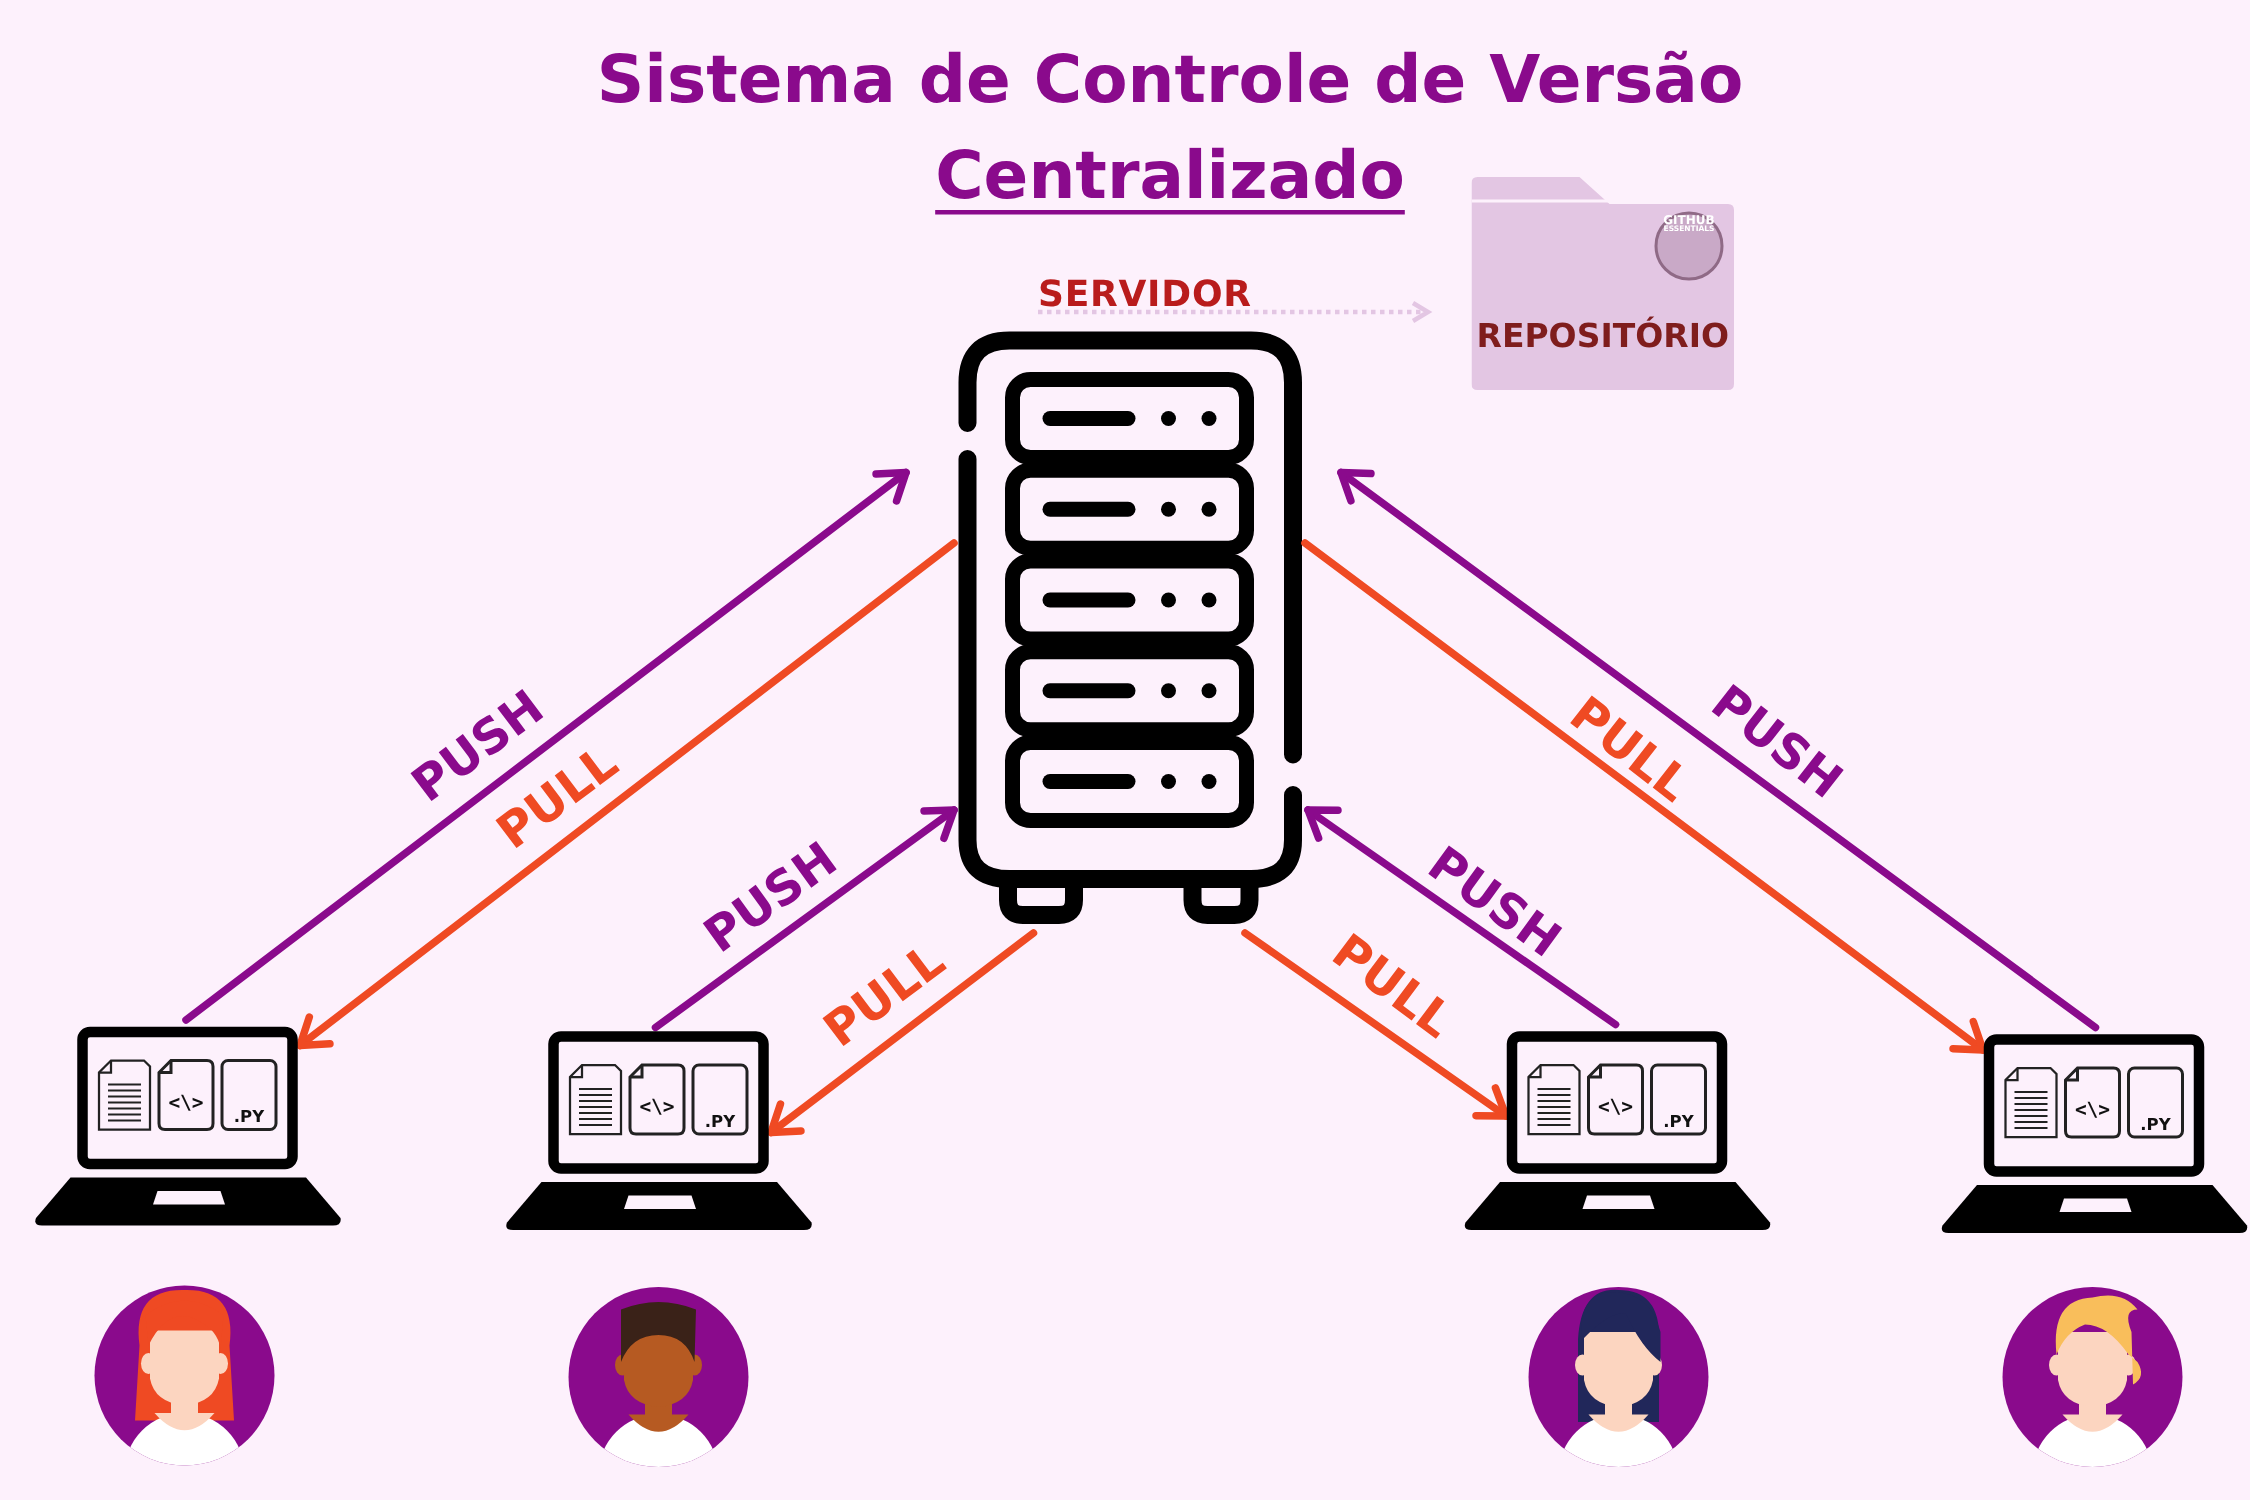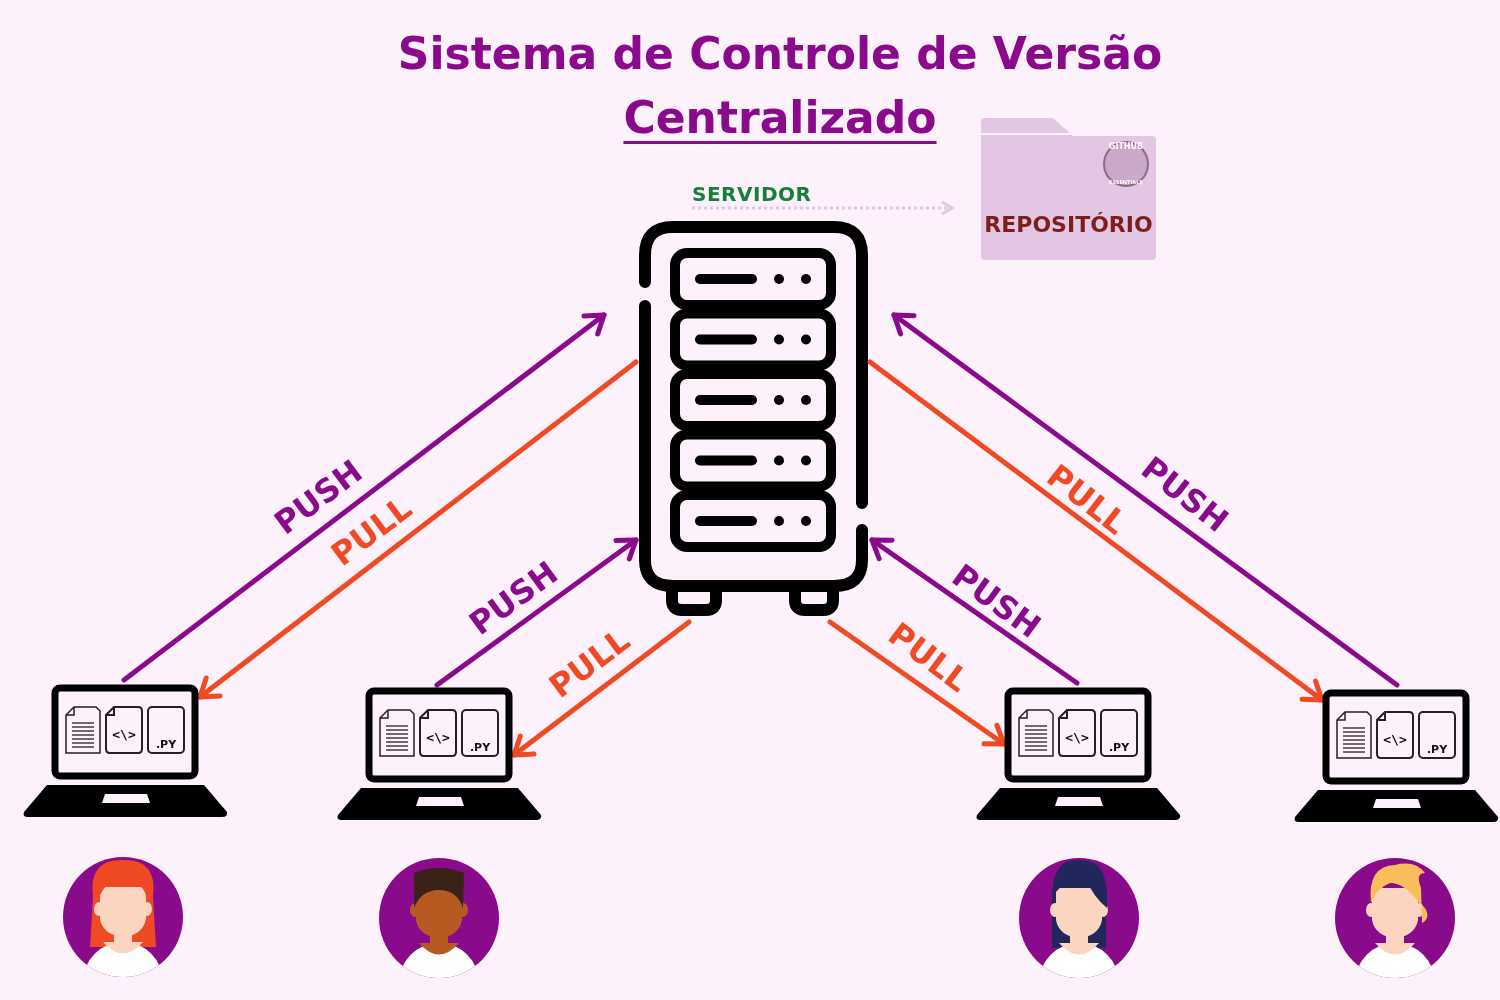--- a/index.html
+++ b/index.html
@@ -1,26 +1,26 @@
 <!DOCTYPE html>
 <html><head>
 <meta charset="utf-8">
 <style>
   html, body { margin:0; padding:0; }
   body { width:1500px; height:1000px; background:#fdf1fc; position:relative; overflow:hidden;
          font-family:"DejaVu Sans", sans-serif; }
   .title { position:absolute; left:0; width:1560px; text-align:center; color:#8a0a8c; font-weight:bold; }
   #t1 { top:28px; font-size:44px; left:0; width:1560px; }
   #t2 { top:92px; font-size:44px; width:1560px; text-decoration:underline; text-decoration-thickness:3px; text-underline-offset:8px; }
-  #server-label { position:absolute; left:692px; top:182px; font-size:20px; font-weight:bold; color:#15803d; letter-spacing:0.5px; }
+  #server-label { position:absolute; left:692px; top:182px; font-size:24px; font-weight:bold; color:#b91c1c; letter-spacing:0.5px; }
   #repo { position:absolute; left:981px; top:118px; width:175px; height:142px; }
   #repo-label { position:absolute; left:981px; top:212px; width:175px; text-align:center; color:#7f1d1d; font-weight:bold; font-size:22px; }
   #badge { position:absolute; left:1103px; top:141px; width:42px; height:42px; border-radius:50%;
            border:2px solid #8f6a86; background:#c9a9c7; color:#fff; font-size:8px; font-weight:bold;
-           display:flex; flex-direction:column; align-items:center; justify-content:space-between; line-height:1; }
+           display:flex; flex-direction:column; align-items:center; justify-content:flex-start; line-height:1; }
   #badge span:last-child { font-size:5px; }
   svg.layer { position:absolute; left:0; top:0; }
   .lbl { font-family:"DejaVu Sans", sans-serif; font-weight:bold; font-size:32px; }
 </style>
 </head>
 <body>
 
 <div class="title" id="t1">Sistema de Controle de Versão</div>
 <div class="title" id="t2">Centralizado</div>
 

